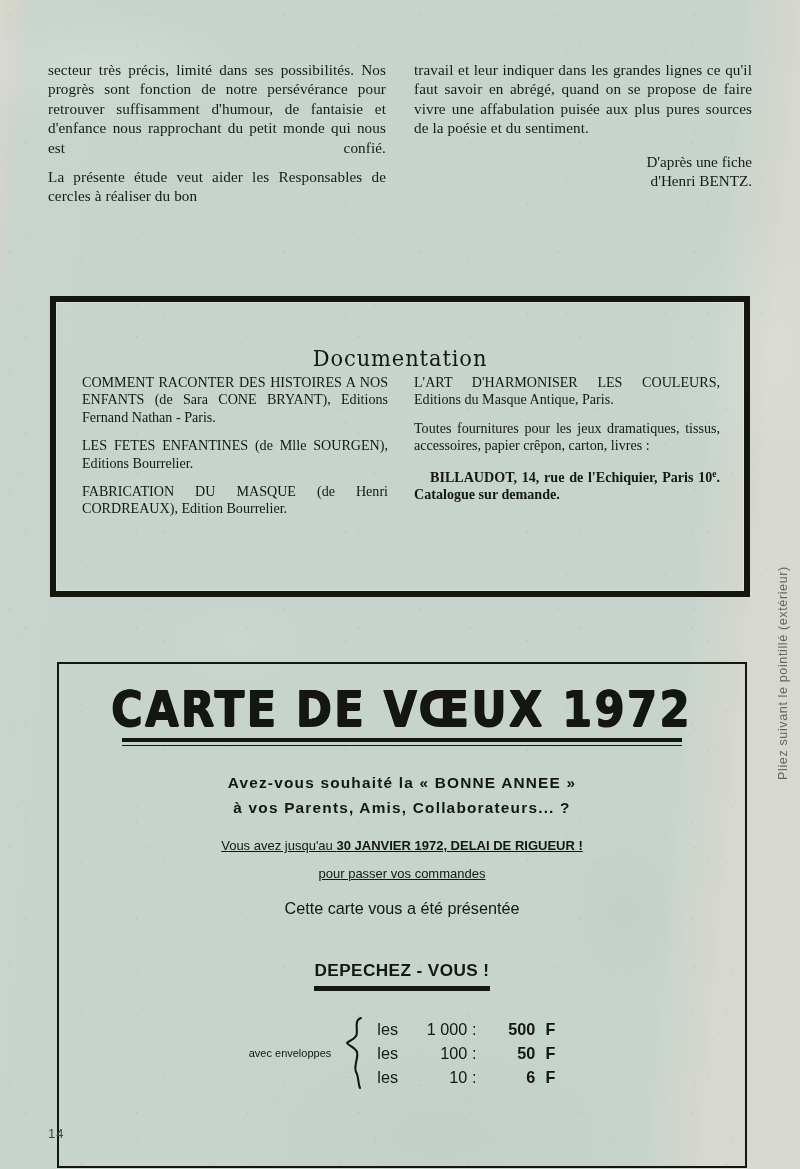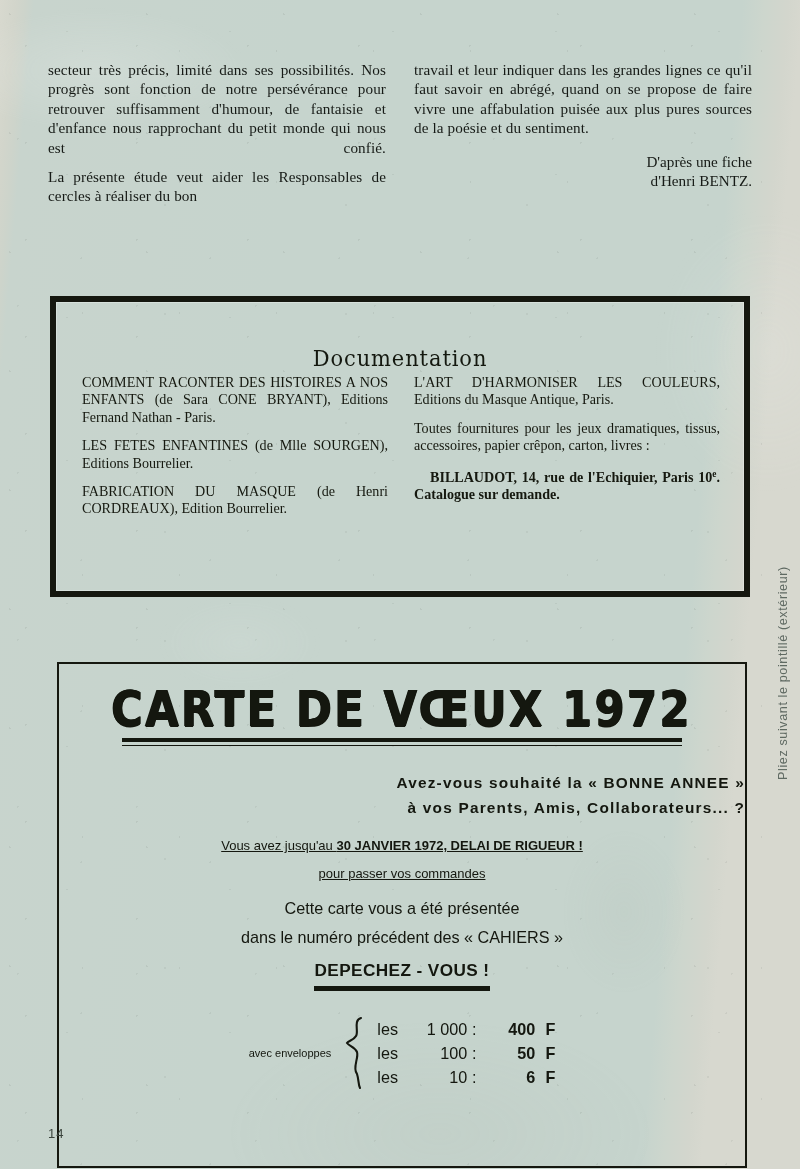--- a/index.html
+++ b/index.html
@@ -177,21 +177,20 @@
     color: #14170f;
     text-align: center;
   }
   #blk1 {
     position: absolute;
     top: 106px; left: 0; right: 0;
     font-size: 15.4px;
     font-weight: bold;
     line-height: 25px;
     letter-spacing: .3px;
-    text-align: right;
   }
   #blk1 .sp { letter-spacing: 1.2px; }
   #blk2 {
     position: absolute;
     top: 168px; left: 0; right: 0;
     font-size: 13px;
     line-height: 28px;
     text-decoration: underline;
   }
   #blk2 b { font-weight: bold; }
@@ -331,39 +330,38 @@
       <div class="sp">à vos Parents, Amis, Collaborateurs... ?</div>
     </div>
 
     <div id="blk2" class="sansblock">
       <div><span>Vous avez jusqu'au </span><b>30 JANVIER 1972, DELAI DE RIGUEUR !</b></div>
       <div>pour passer vos commandes</div>
     </div>
 
     <div id="blk3" class="sansblock">
       <div>Cette carte vous a été présentée</div>
-      <div>dans le numéro précédent des « CAHIERS »</div>
     </div>
 
     <div id="blk4" class="sansblock">
       <div id="depechez">DEPECHEZ - VOUS !</div>
       <div id="depechez-rule"></div>
     </div>
 
     <div id="prices">
       <div id="price-label">avec enveloppes</div>
       <svg id="brace" viewBox="0 0 22 74" aria-hidden="true">
         <path d="M16 2 C8 4 14 16 11 20 C9 24 3 25 2 27 C4 30 10 31 12 36 C14 42 7 52 12 58 C14 64 13 68 15 72" fill="none" stroke="#14170f" stroke-width="2.1" stroke-linecap="round"></path>
       </svg>
       <div id="price-rows">
         <div class="prow">
           <span class="p-les">les</span>
           <span class="p-qty">1 000</span>
           <span class="p-colon">:</span>
-          <span class="p-amt">400</span>
+          <span class="p-amt">500</span>
           <span class="p-cur">F</span>
         </div>
         <div class="prow">
           <span class="p-les">les</span>
           <span class="p-qty">100</span>
           <span class="p-colon">:</span>
           <span class="p-amt">50</span>
           <span class="p-cur">F</span>
         </div>
         <div class="prow">

